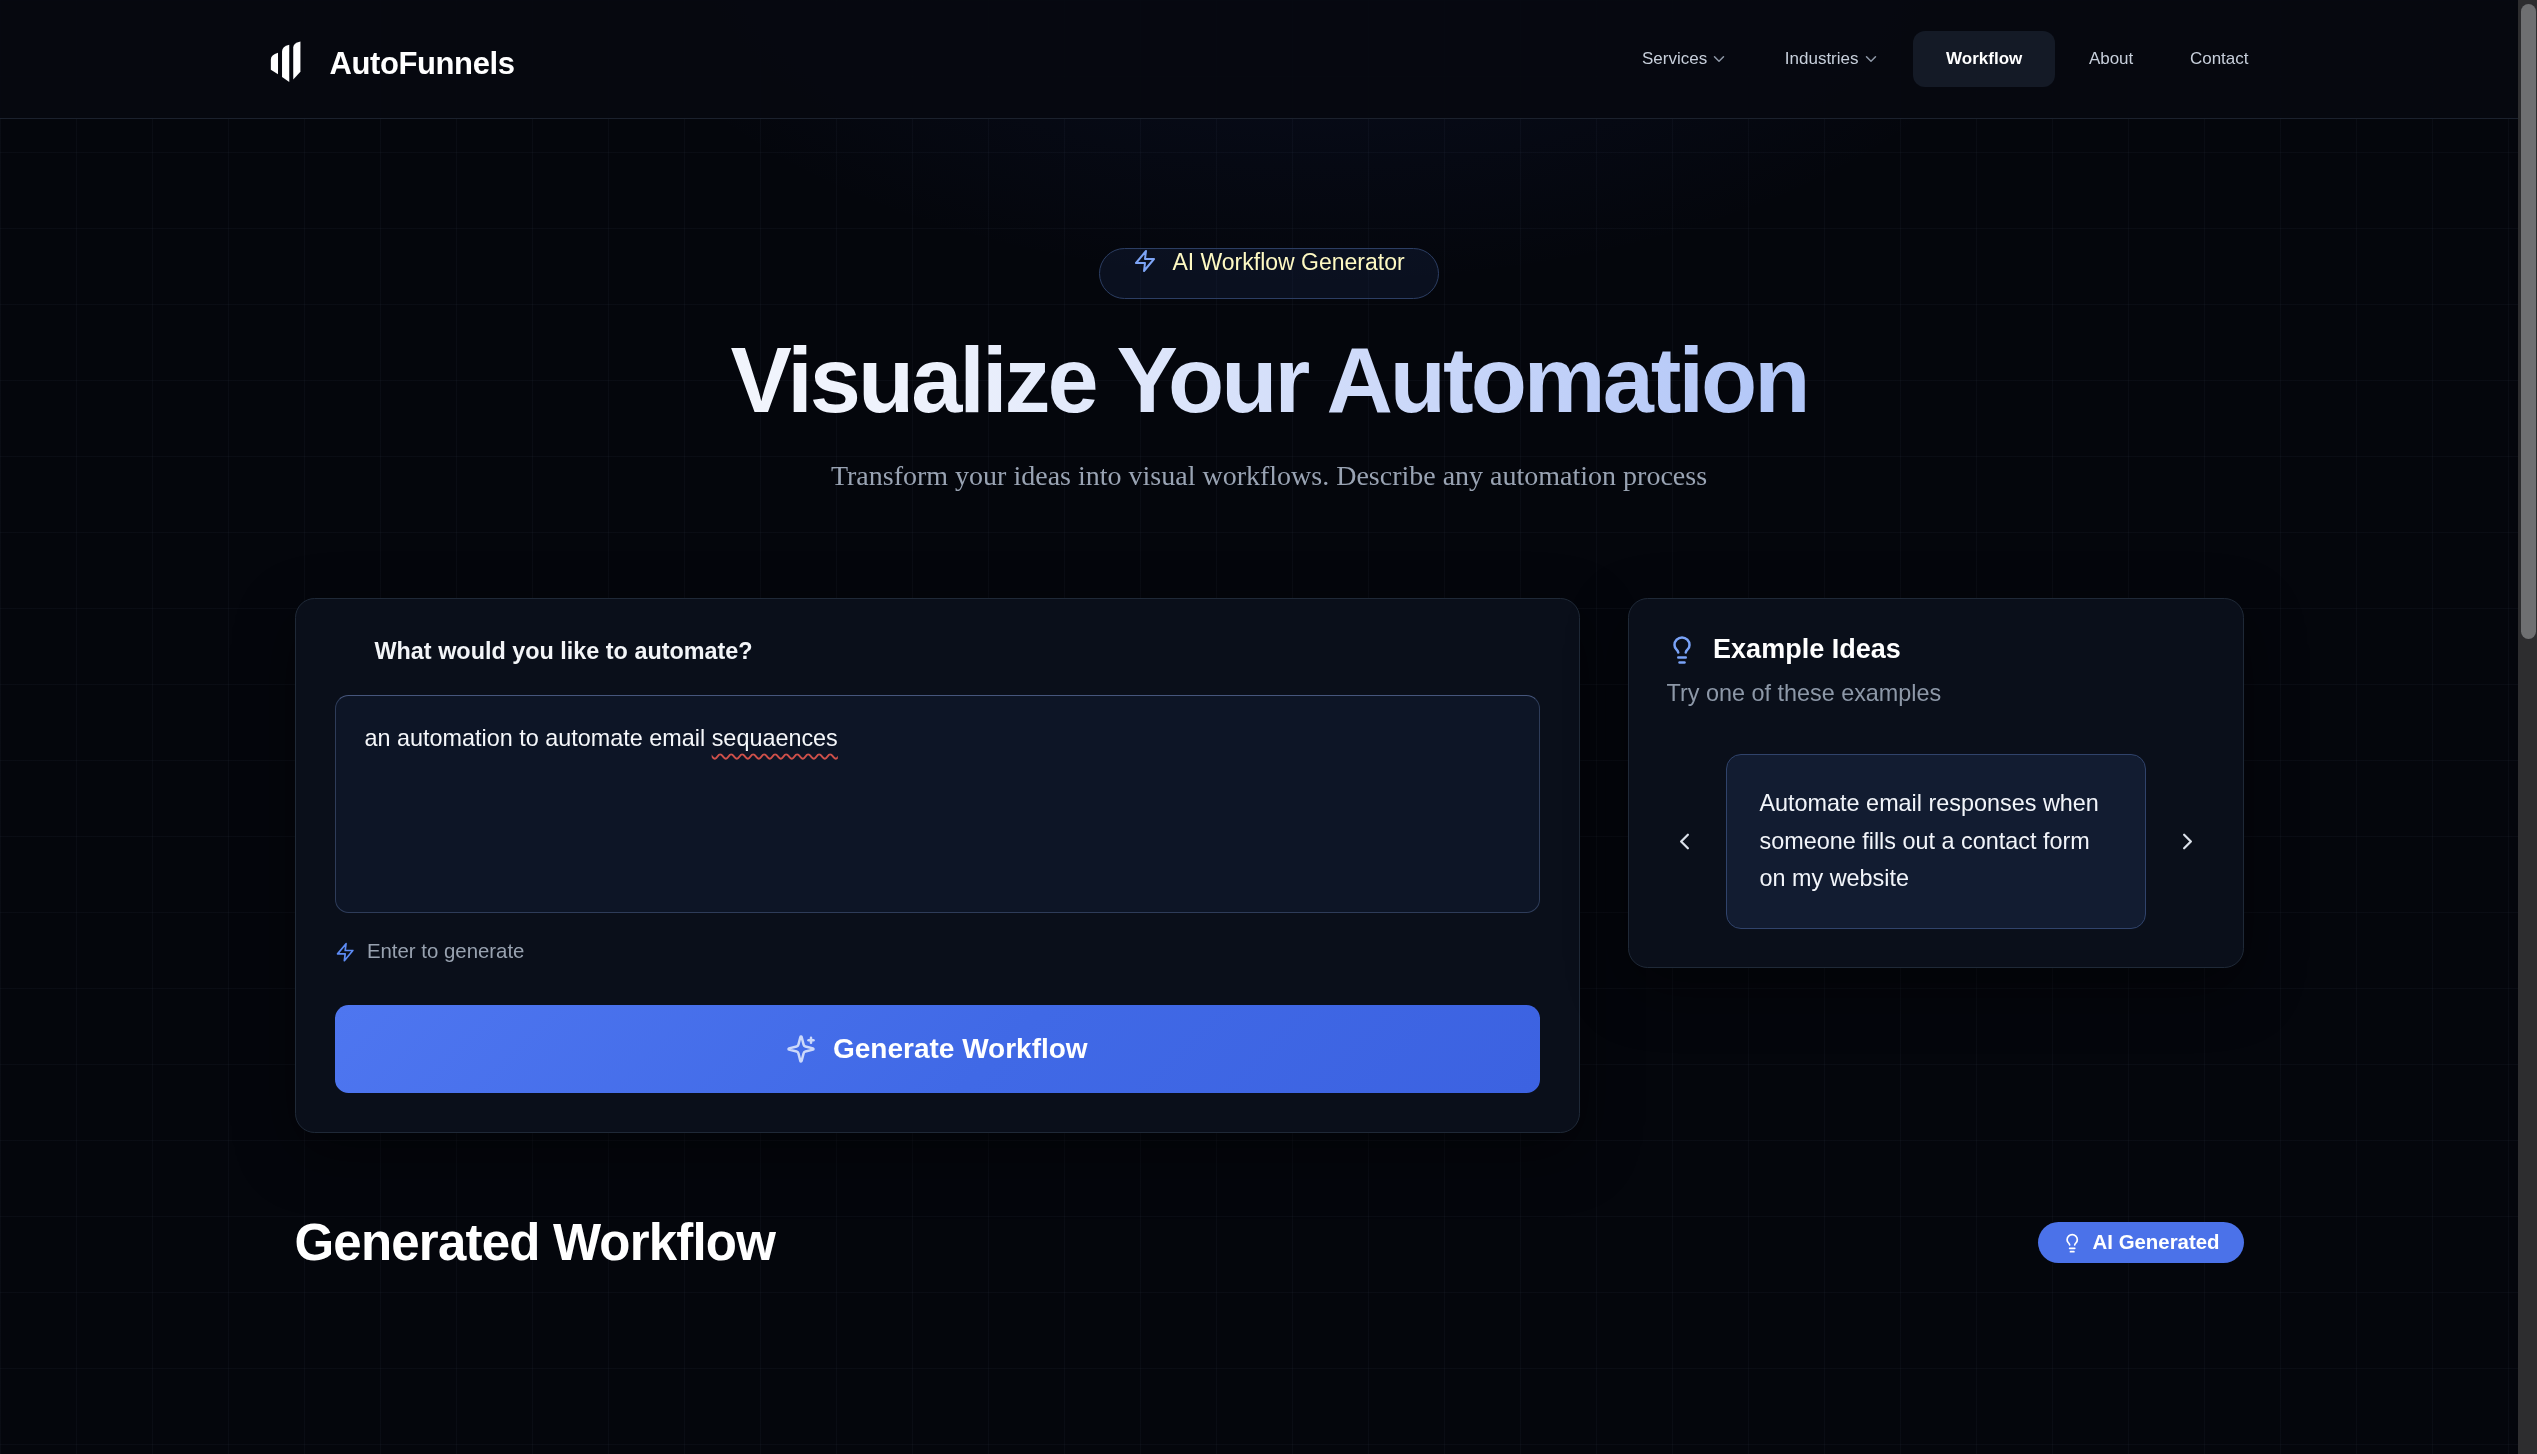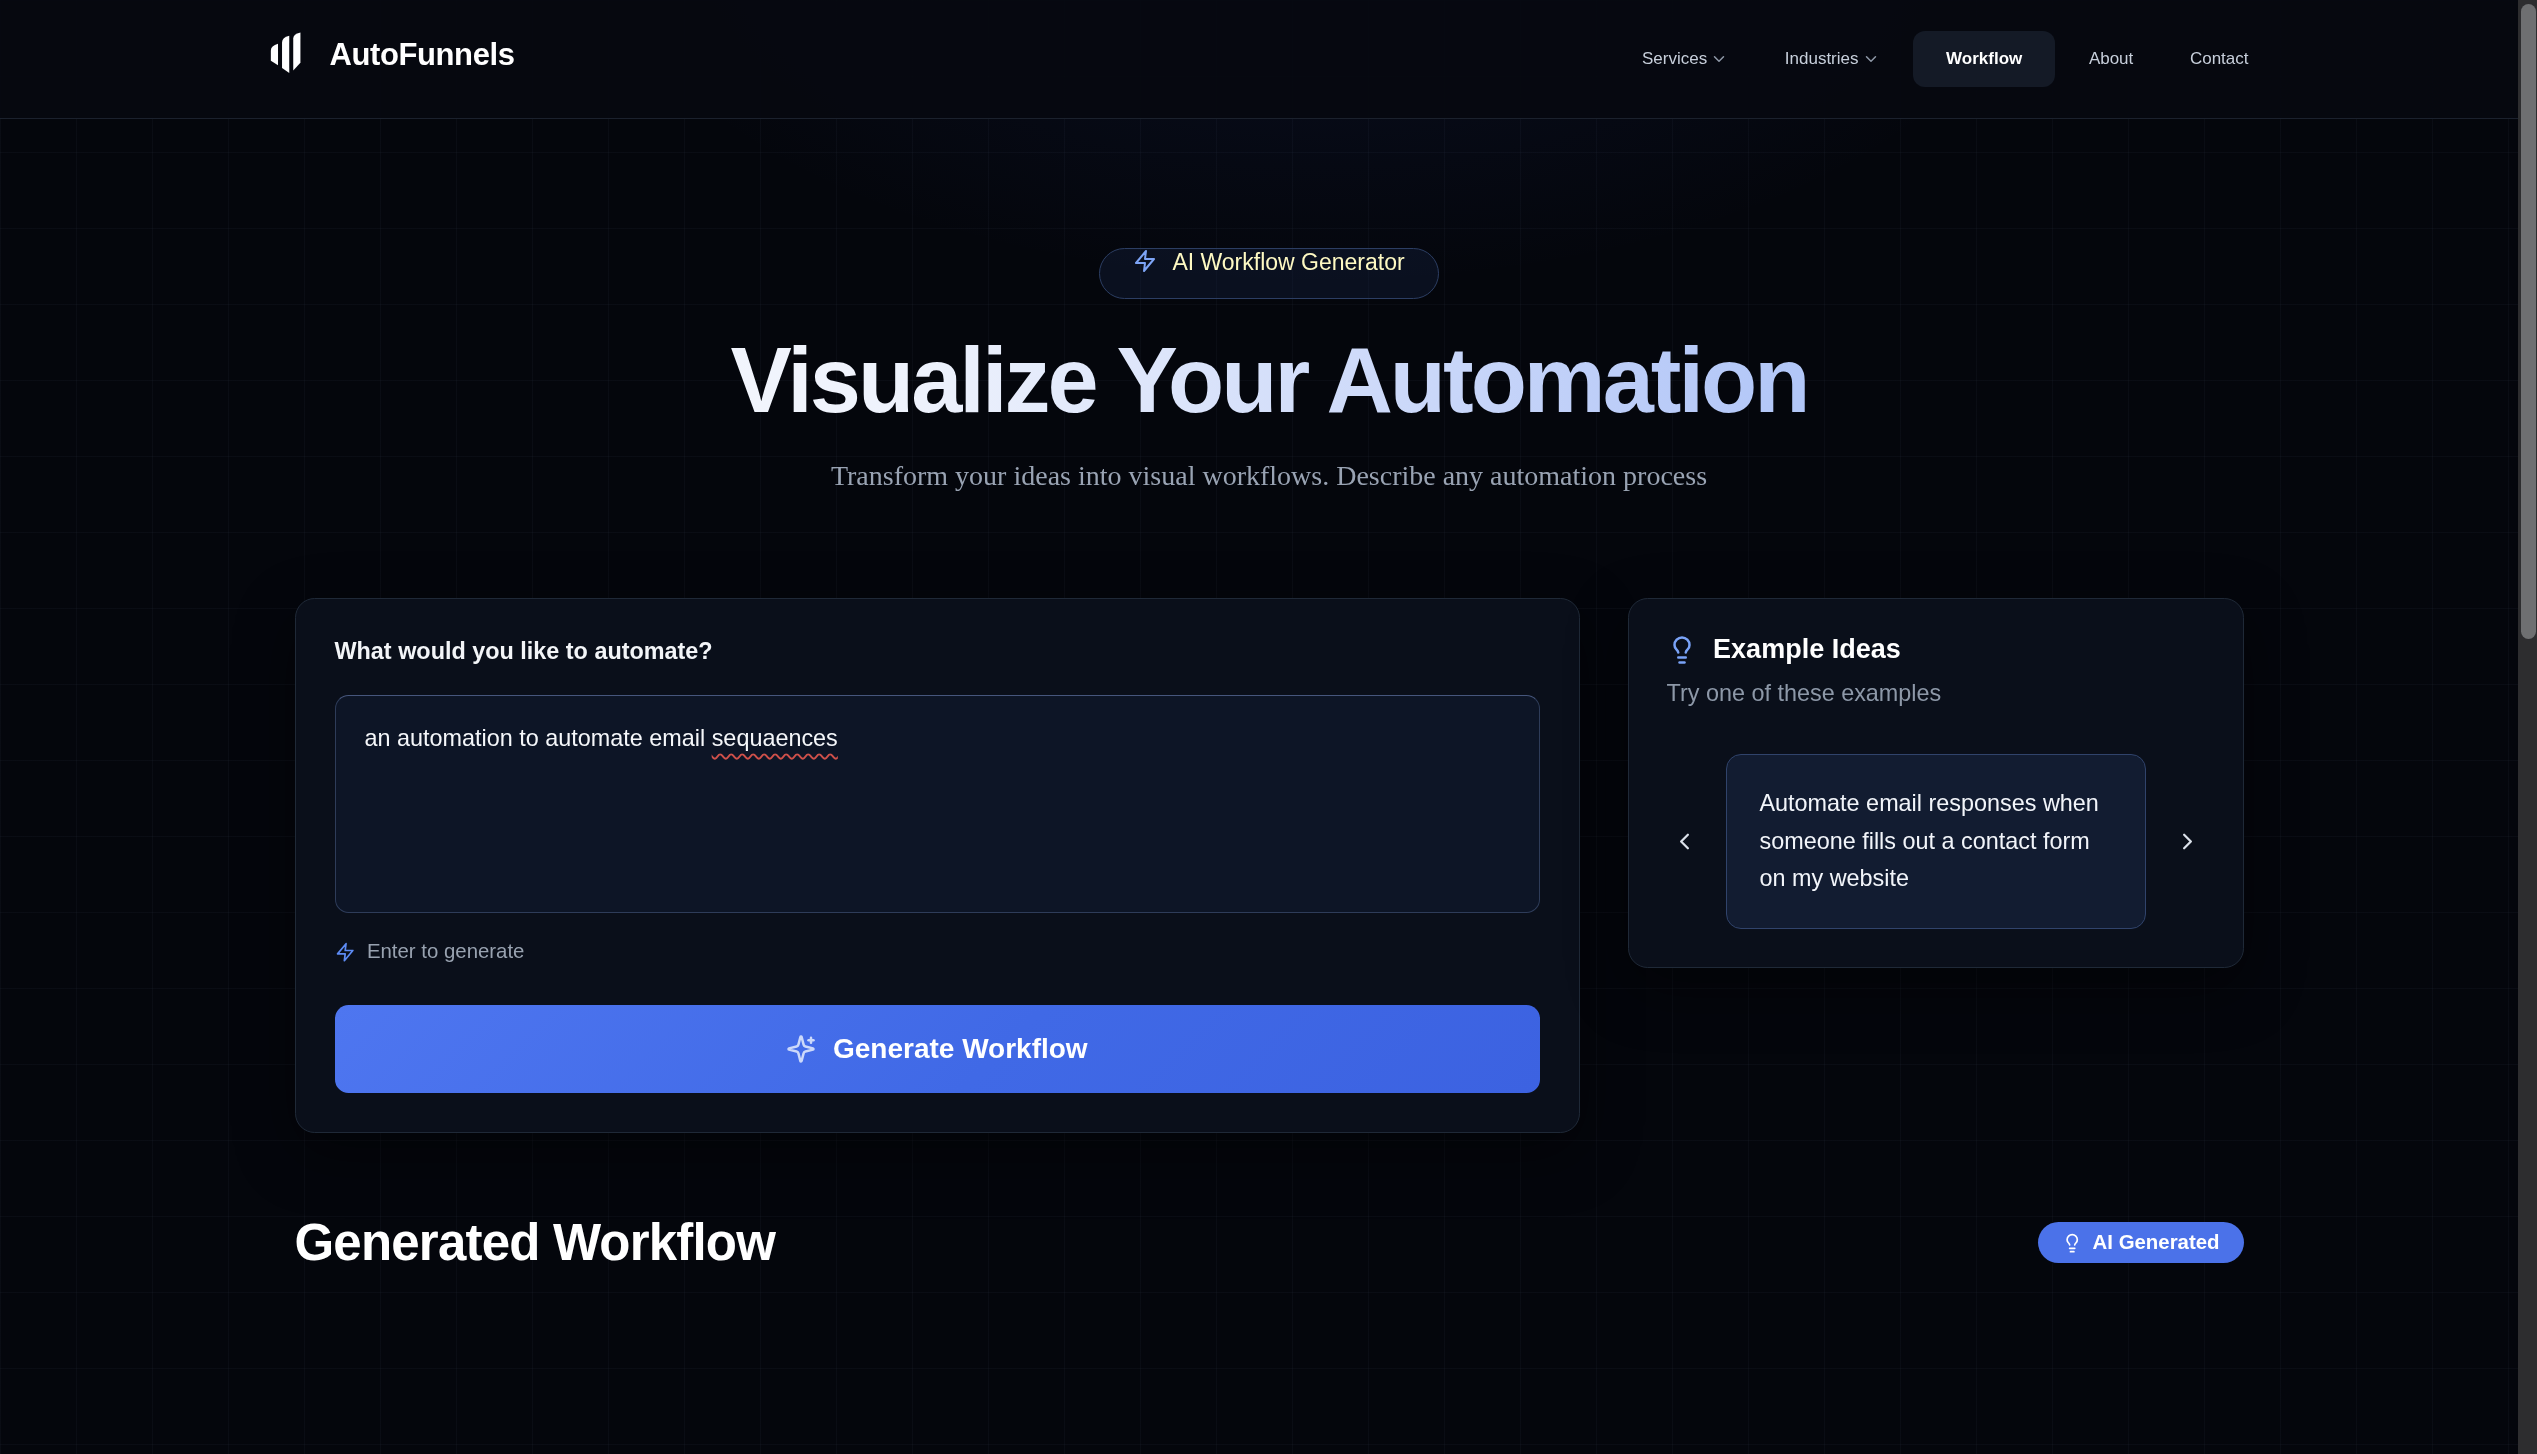--- a/index.html
+++ b/index.html
@@ -21,21 +21,21 @@
 
   
   .topnav {
     position:absolute; top:0; left:0; right:0; height:119px;
     background:rgba(6,9,16,0.94);
     border-bottom:1.5px solid #1b212d;
     display:flex; align-items:center; z-index:10;
   }
   .nav-container {
     width:2005px; margin:0 auto;
-    display:flex; align-items:flex-start; justify-content:space-between;
+    display:flex; align-items:flex-end; justify-content:space-between;
   }
   .brand { display:flex; align-items:center; gap:18px; cursor:pointer; }
   .brand-mark { width:45px; height:47px; color:#fff; }
   .brand-name { font-size:31px; font-weight:700; letter-spacing:-0.4px; color:#fff; }
   .nav-items { display:flex; align-items:center; gap:10.6px; }
   .nav-link {
     display:flex; align-items:center; gap:3px;
     font-size:17px; color:#c7cfdb; padding:16.6px 23px; cursor:pointer;
     border-radius:12px; white-space:nowrap;
   }
@@ -84,21 +84,21 @@
   .icon-tile {
     width:65px; height:65px; border-radius:16.6px; background:#16233f;
     display:flex; align-items:center; justify-content:center;
     color:#6ea0f6; flex:0 0 auto;
   }
   .icon-tile svg { width:35px; height:35px; }
   .panel-title { font-size:29px; font-weight:700; color:#fff; }
   .panel-subtitle { font-size:22px; color:#8c96a5; margin-top:9px; font-weight:400; }
 
   .panel-body { padding:39px; }
-  .field-label { font-size:23.4px; font-weight:600; color:#f3f5f8; }
+  .field-label { font-size:23.4px; font-weight:600; color:#f3f5f8;margin-left:40px; }
   .textarea {
     margin-top:30px; height:218px; width:100%;
     background:#0d1526;
     border:1.5px solid #2e3c59; border-top-color:#46567c;
     border-radius:13.6px; padding:26px 29px;
     font-size:23.4px; line-height:1.45; color:#f5f7fa;
     white-space:pre-wrap; cursor:text;
   }
   .misspelled {
     text-decoration:underline; text-decoration-style:wavy;

